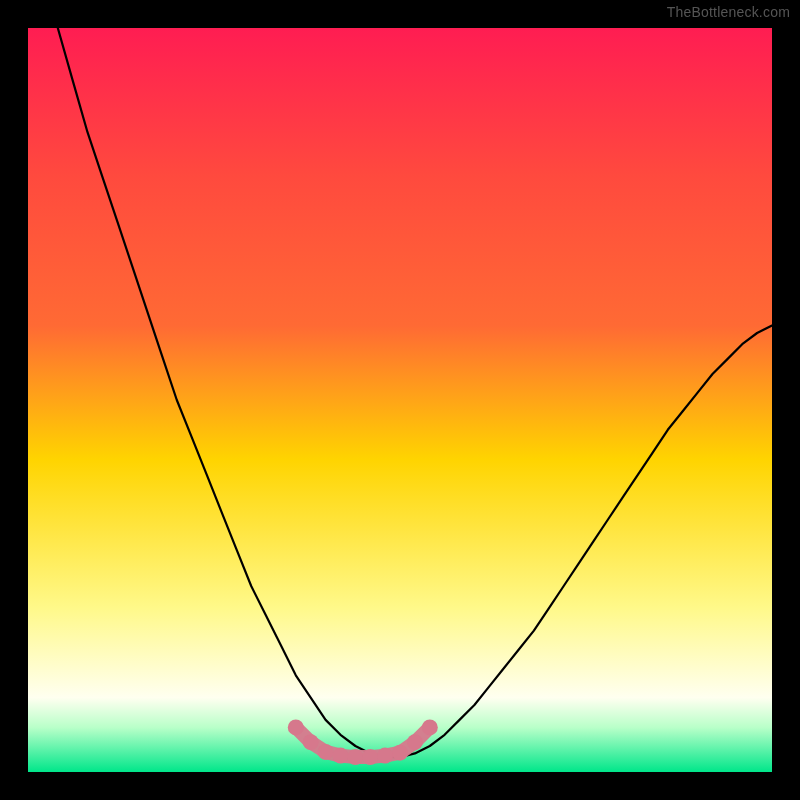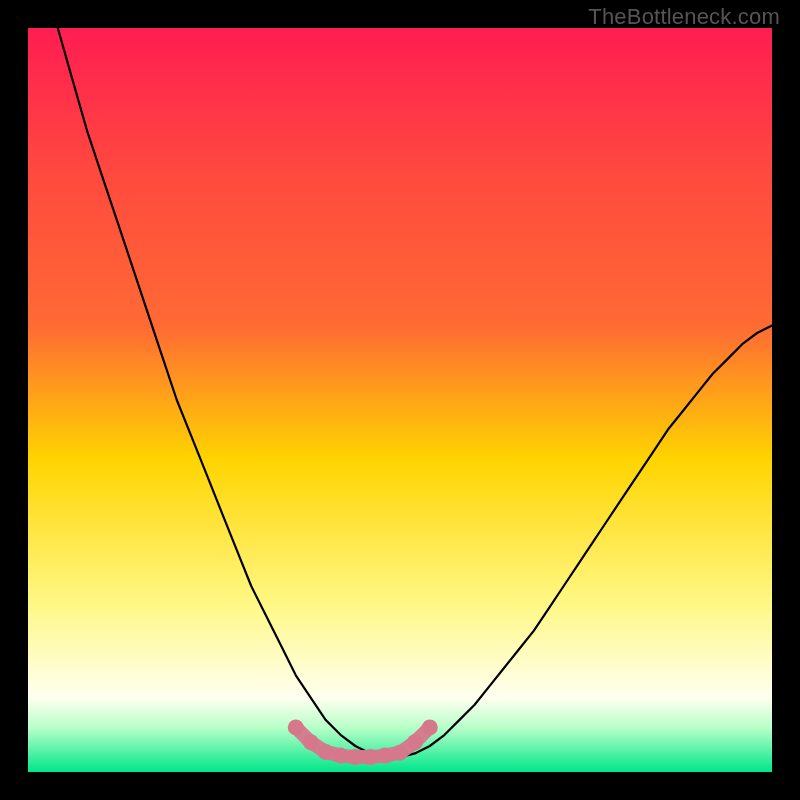--- a/index.html
+++ b/index.html
@@ -13,23 +13,23 @@
   }
   .stage {
     position: relative;
     width: 800px;
     height: 800px;
     background: #000;
   }
   .watermark {
     position: absolute;
     top: 4px;
-    right: 20px;
+    right: 10px;
     color: #555;
-    font-size: 22px;
+    font-size: 14px;
     font-weight: 400;
     letter-spacing: 0.2px;
     z-index: 5;
     user-select: none;
   }
   .inner {
     position: absolute;
     left: 28px;
     top: 28px;
     width: 744px;

